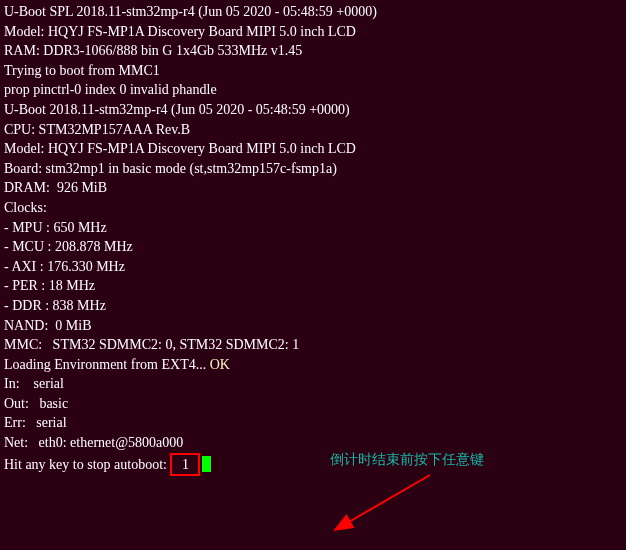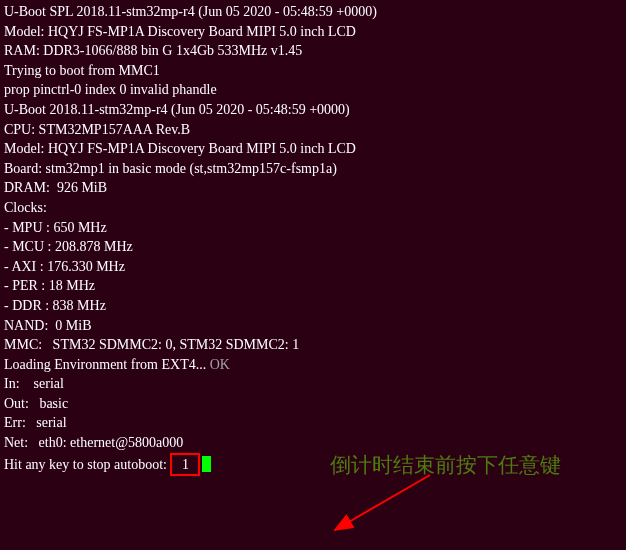--- a/index.html
+++ b/index.html
@@ -33,33 +33,33 @@
     .cursor {
       display: inline-block;
       width: 9px;
       height: 16px;
       background: #00ff00;
       vertical-align: text-bottom;
       margin-left: 2px;
     }
     .annotation {
       position: absolute;
-      color: #4d7c0f;
-      font-size: 21px;
+      color: #14b8a6;
+      font-size: 14px;
       font-family: "SimSun", "Microsoft YaHei", sans-serif;
       font-weight: normal;
     }
     .arrow {
       position: absolute;
     }
     .arrow svg {
       overflow: visible;
     }
     .green-text {
-      color: #a3a3a3;
+      color: #fef9c3;
     }
   </style>
 </head>
 <body>
 
 <div class="line">U-Boot SPL 2018.11-stm32mp-r4 (Jun 05 2020 - 05:48:59 +0000)</div>
 <div class="line">Model: HQYJ FS-MP1A Discovery Board MIPI 5.0 inch LCD</div>
 <div class="line">RAM: DDR3-1066/888 bin G 1x4Gb 533MHz v1.45</div>
 <div class="line">Trying to boot from MMC1</div>
 <div class="line">prop pinctrl-0 index 0 invalid phandle</div>

